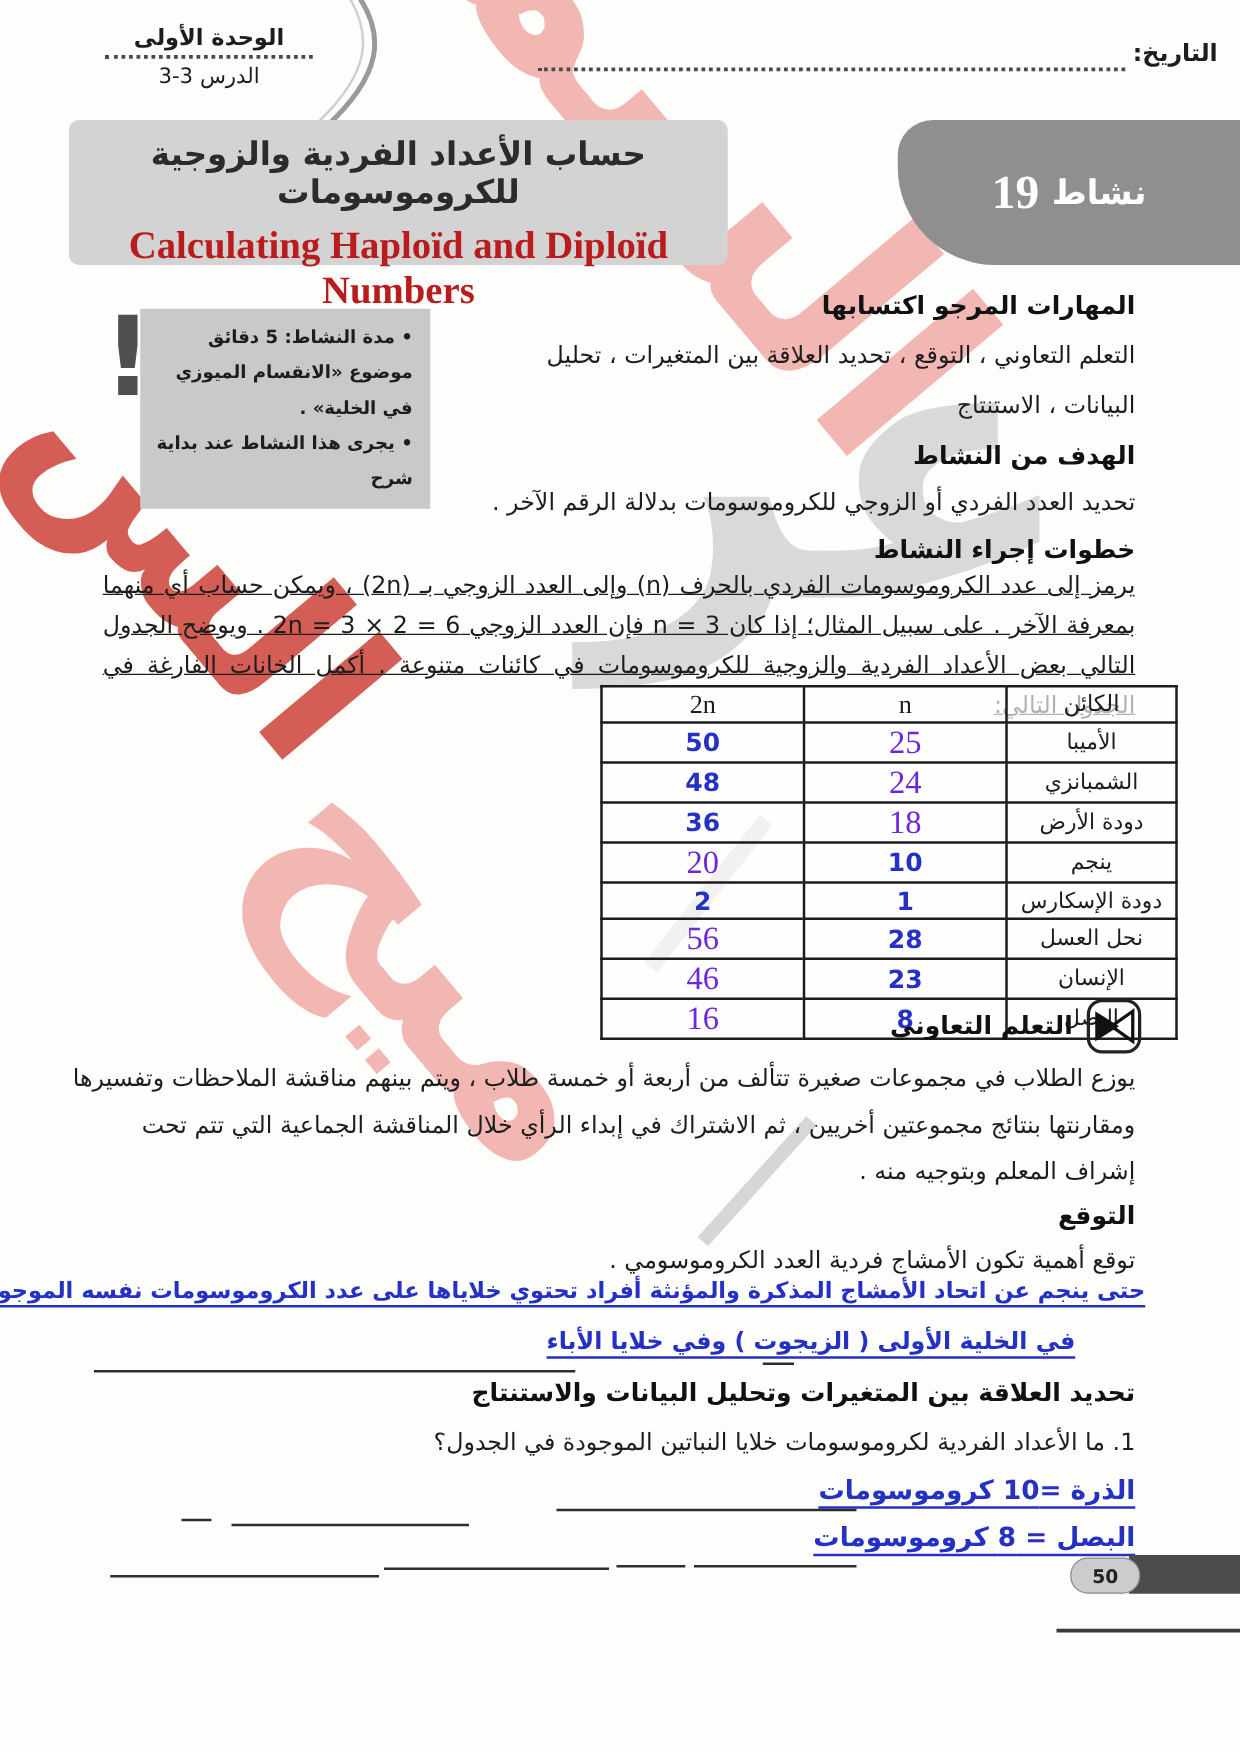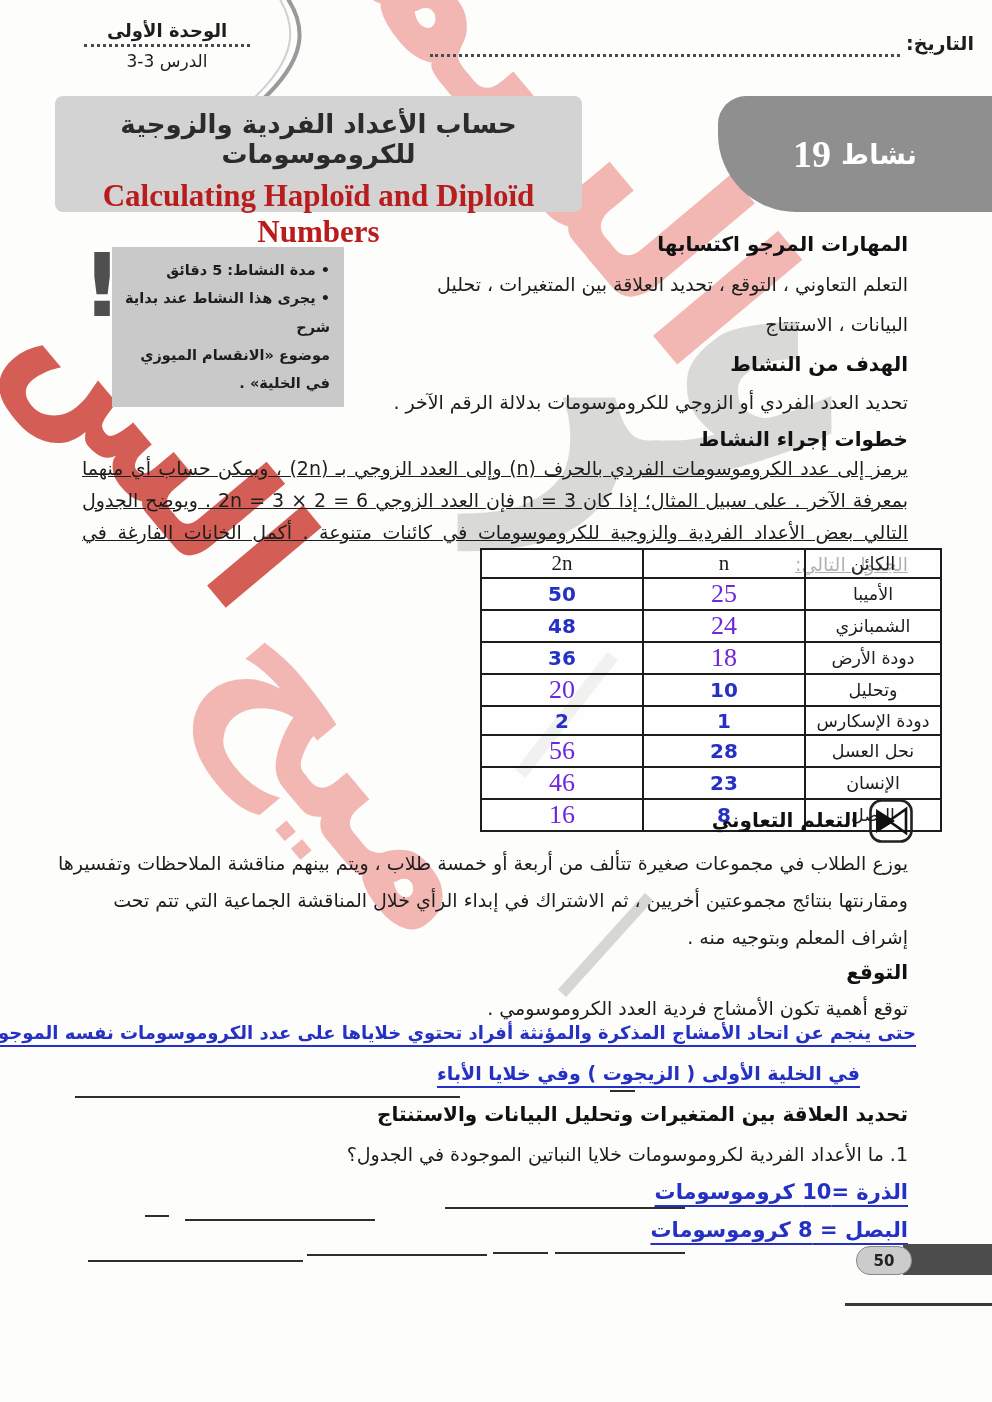--- a/index.html
+++ b/index.html
@@ -108,22 +108,22 @@
       <span class="badge-word">نشاط</span>
       <span class="badge-num">19</span>
     </div>
 
     <h2 class="h skills-h">المهارات المرجو اكتسابها</h2>
     <p class="body skills-b">التعلم التعاوني ، التوقع ، تحديد العلاقة بين المتغيرات ، تحليل البيانات ، الاستنتاج</p>
 
     <span class="excl">!</span>
     <div class="note">
       <div>• مدة النشاط: 5 دقائق</div>
+      <div>موضوع «الانقسام الميوزي في الخلية» .</div>
       <div>• يجرى هذا النشاط عند بداية شرح</div>
-      <div>موضوع «الانقسام الميوزي في الخلية» .</div>
     </div>
 
     <h2 class="h goal-h">الهدف من النشاط</h2>
     <p class="body goal-b">تحديد العدد الفردي أو الزوجي للكروموسومات بدلالة الرقم الآخر .</p>
 
     <h2 class="h steps-h">خطوات إجراء النشاط</h2>
     <p class="body steps-b">يرمز إلى عدد الكروموسومات الفردي بالحرف (n) وإلى العدد الزوجي بـ (2n) ، ويمكن حساب أي منهما بمعرفة الآخر . على سبيل المثال؛ إذا كان n = 3 فإن العدد الزوجي 2n = 3 × 2 = 6 . ويوضح الجدول التالي بعض الأعداد الفردية والزوجية للكروموسومات في كائنات متنوعة . أكمل الخانات الفارغة في الجدول التالي:</p>
 
     <table class="org-table" dir="rtl">
       <thead>
@@ -143,21 +143,21 @@
             <td class="org">الشمبانزي</td>
             <td class="print">24</td>
             <td class="hand">48</td>
           </tr>
           <tr>
             <td class="org">دودة الأرض</td>
             <td class="print">18</td>
             <td class="hand">36</td>
           </tr>
           <tr>
-            <td class="org">وتحليل</td>
+            <td class="org">ينجم</td>
             <td class="hand">10</td>
             <td class="print">20</td>
           </tr>
           <tr>
             <td class="org">دودة الإسكارس</td>
             <td class="hand">1</td>
             <td class="hand">2</td>
           </tr>
           <tr>
             <td class="org">نحل العسل</td>

